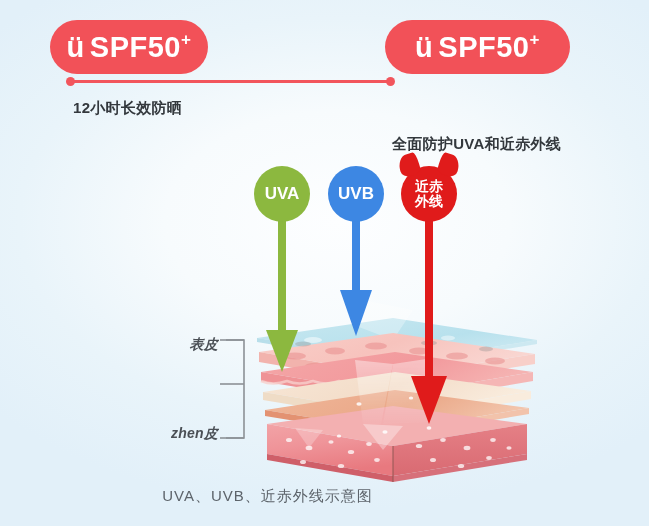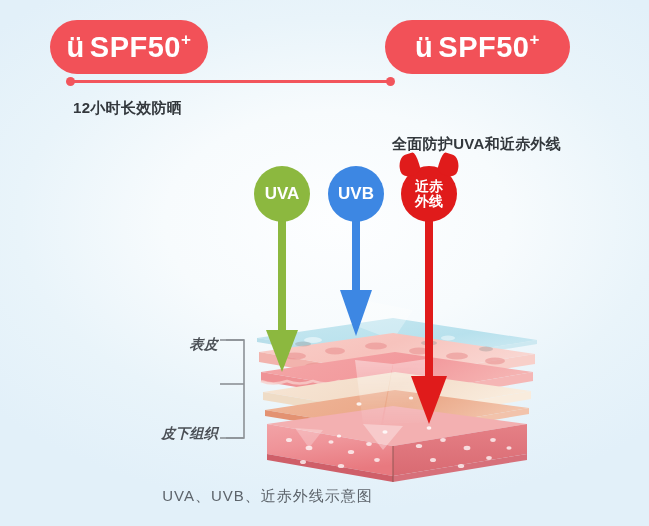--- a/index.html
+++ b/index.html
@@ -359,17 +359,17 @@
   </div>
 
   <svg id="bracket" viewBox="0 0 120 120">
     <path d="M90,10 L108,10 L108,108 L90,108" fill="none" stroke="#8c9196" stroke-width="1.6"></path>
     <line x1="84" y1="10" x2="108" y2="10" stroke="#8c9196" stroke-width="1.6"></line>
     <line x1="84" y1="54" x2="108" y2="54" stroke="#8c9196" stroke-width="1.6"></line>
     <line x1="84" y1="108" x2="108" y2="108" stroke="#8c9196" stroke-width="1.6"></line>
   </svg>
 
   <div class="layer-label" id="label-epidermis">表皮</div>
-  <div class="layer-label" id="label-subcut">皮下组织</div>
+  <div class="layer-label" id="label-subcut">zhen皮</div>
 
   <div id="diagram-caption">UVA、UVB、近赤外线示意图</div>
 
 </div>
 
 </body></html>

